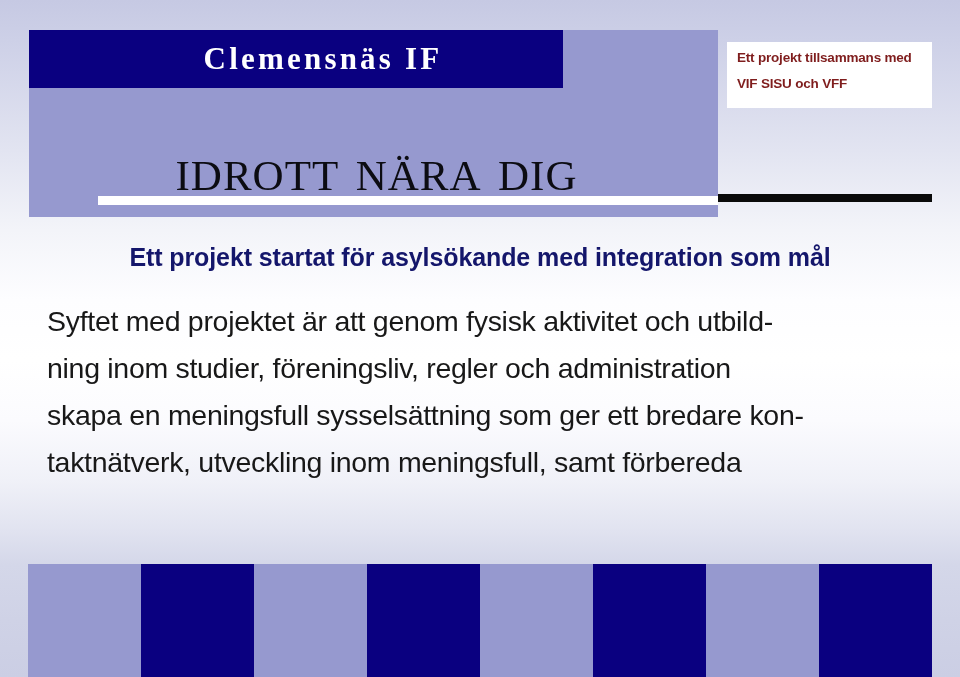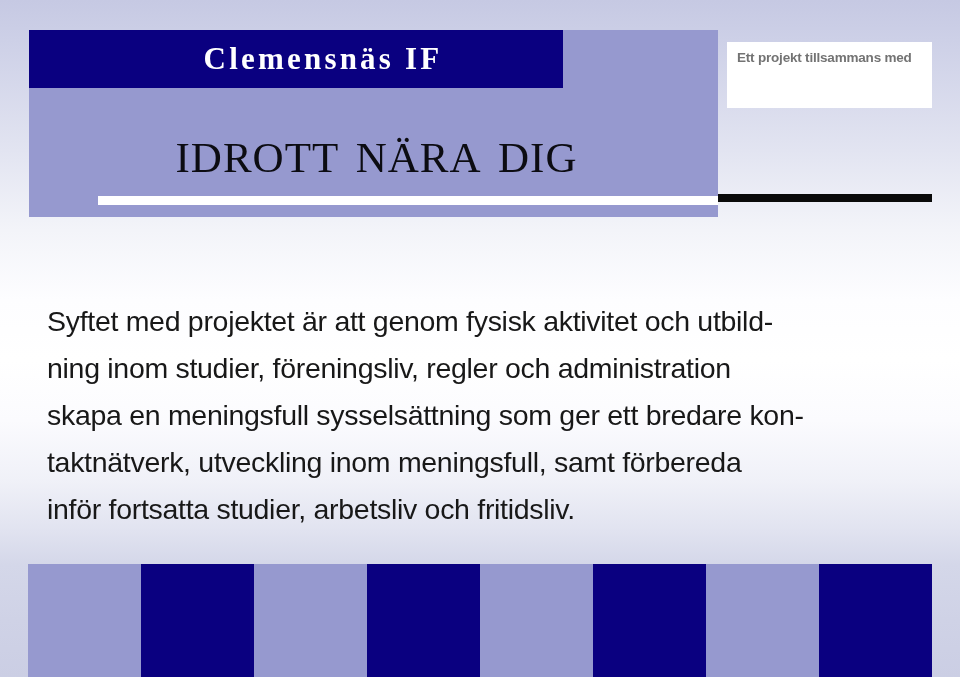--- a/index.html
+++ b/index.html
@@ -65,21 +65,21 @@
     font-weight: bold;
     font-size: 31px;
     letter-spacing: 3.2px;
     white-space: nowrap;
     padding-left: 27px;
   }
 
   #main-title {
     position: absolute;
     left: 29px;
-    top: 110px;
+    top: 128px;
     width: 689px;
     height: 82px;
     color: #0c0c12;
     font-family: "Liberation Serif", serif;
     font-weight: normal;
     font-size: 62px;
     line-height: 82px;
     font-variant: small-caps;
     text-transform: lowercase;
     letter-spacing: 1px;
@@ -111,21 +111,21 @@
     position: absolute;
     left: 727px;
     top: 42px;
     width: 205px;
     height: 66px;
     background: #ffffff;
     box-sizing: border-box;
     padding: 8px 0 0 10px;
   }
   .partner-line {
-    color: #737373;
+    color: #7f1d1d;
     font-family: "Liberation Sans", sans-serif;
     font-weight: bold;
     font-size: 13.5px;
     letter-spacing: -0.2px;
     white-space: nowrap;
   }
   #partner-line-1 { margin-bottom: 11px; }
 
   
   #subtitle {
@@ -181,29 +181,30 @@
     <div id="club-name-text">Clemensnäs IF</div>
   </div>
 
   <div id="main-title">Idrott Nära Dig</div>
 
   <div id="title-underline-white"></div>
   <div id="title-underline-black"></div>
 
   <div id="partner-box">
     <div id="partner-line-1" class="partner-line">Ett projekt tillsammans med</div>
-  </div>
-
+    <div id="partner-line-2" class="partner-line">VIF SISU och VFF</div>
+  </div>
+
+  <div id="subtitle">Ett projekt startat för asylsökande med integration som mål</div>
 
   <div id="body-copy">
     <div class="body-line">Syftet med projektet är att genom fysisk aktivitet och utbild-</div>
     <div class="body-line">ning inom studier, föreningsliv, regler och administration</div>
     <div class="body-line">skapa en meningsfull sysselsättning som ger ett bredare kon-</div>
     <div class="body-line">taktnätverk, utveckling inom meningsfull, samt förbereda</div>
-    <div class="body-line">inför fortsatta studier, arbetsliv och fritidsliv.</div>
   </div>
 
   <div id="stripe-band">
     <div class="stripe" style="background: rgb(150, 153, 207);"></div>
     <div class="stripe" style="background: rgb(10, 0, 128);"></div>
     <div class="stripe" style="background: rgb(150, 153, 207);"></div>
     <div class="stripe" style="background: rgb(10, 0, 128);"></div>
     <div class="stripe" style="background: rgb(150, 153, 207);"></div>
     <div class="stripe" style="background: rgb(10, 0, 128);"></div>
     <div class="stripe" style="background: rgb(150, 153, 207);"></div>

